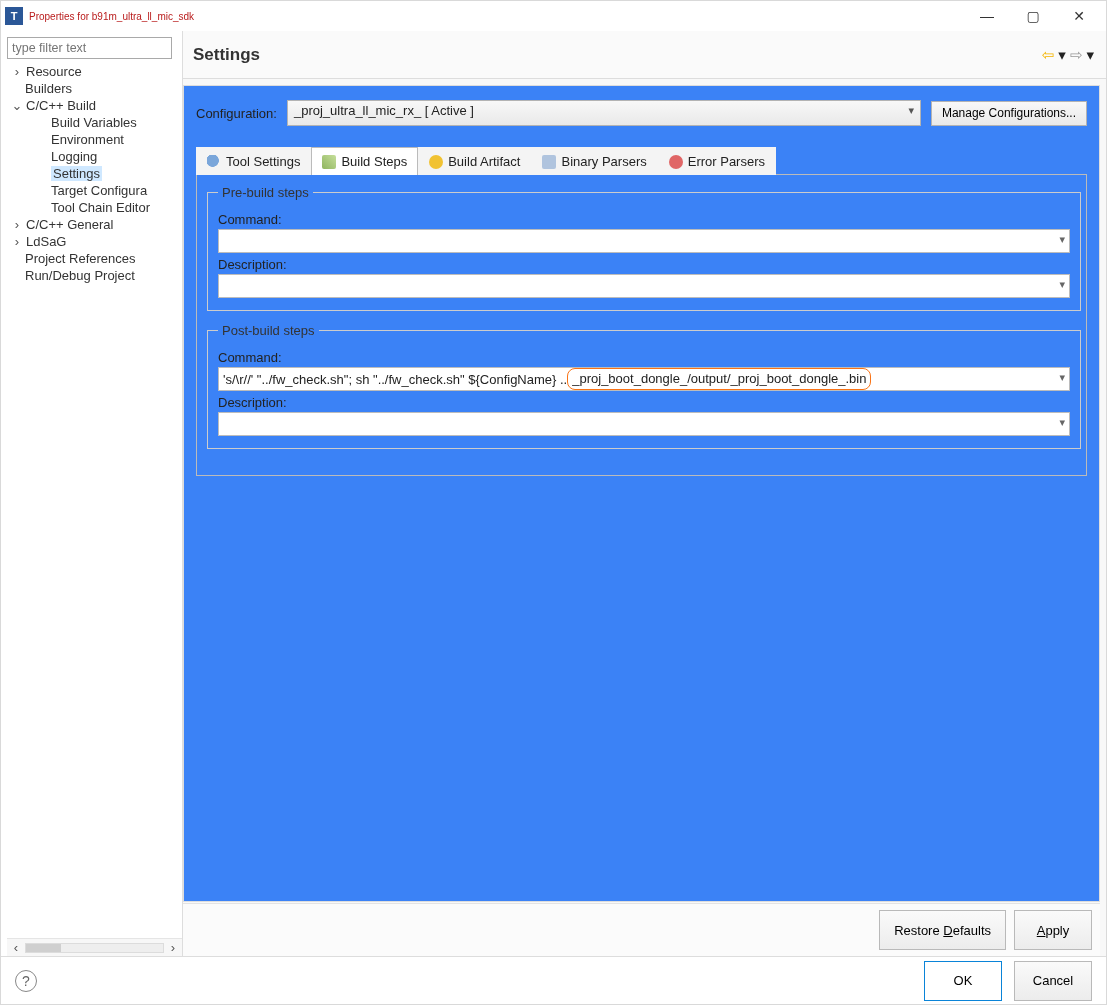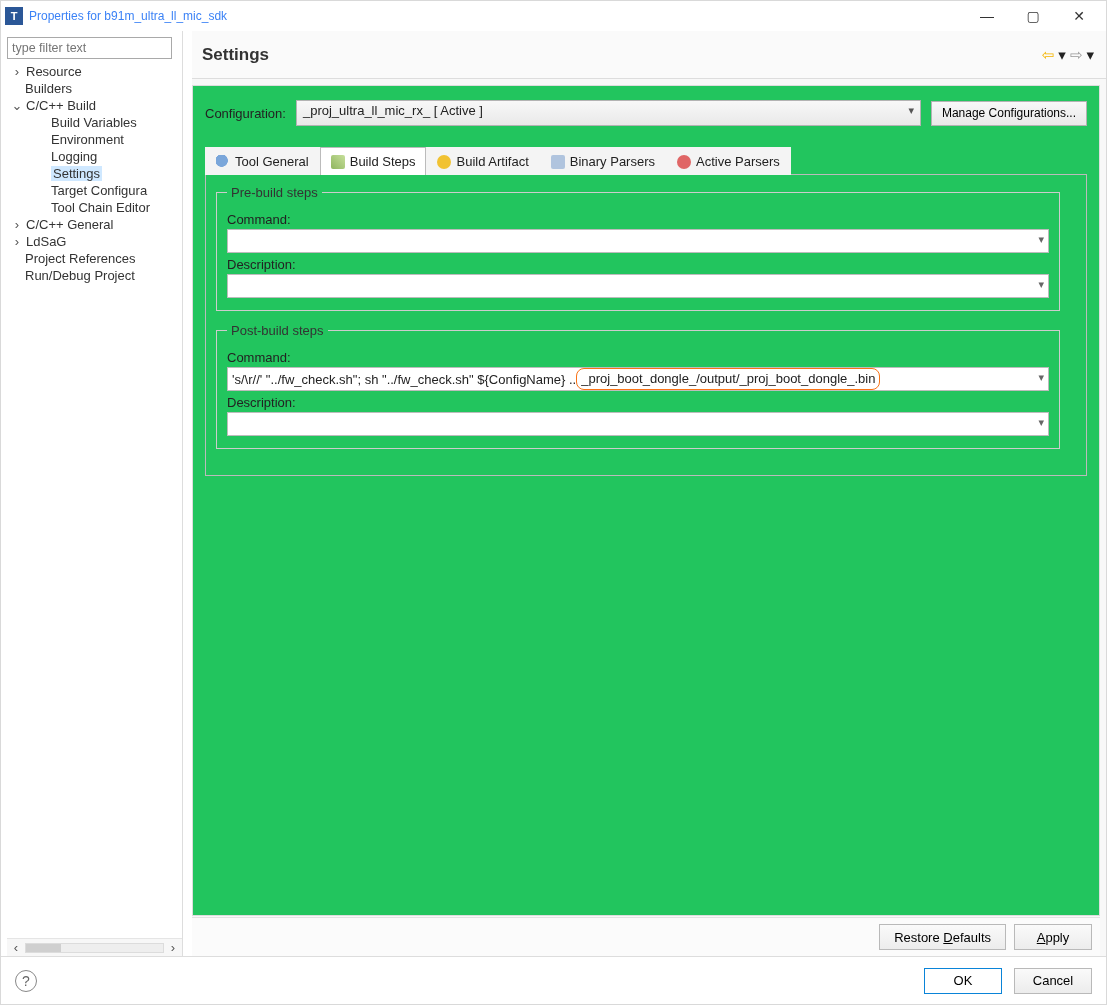--- a/index.html
+++ b/index.html
@@ -1,66 +1,66 @@
 <!DOCTYPE html>
 <html><head>
 <meta charset="utf-8">
 <style>
   * { box-sizing: border-box; }
   html, body { margin:0; padding:0; height:100%; font-family: "Segoe UI", Tahoma, sans-serif; font-size:13px; color:#222; background:#fff; }
   .window { width:1107px; height:1005px; border:1px solid #d9d9d9; display:flex; flex-direction:column; }
   .titlebar { height:30px; display:flex; align-items:center; padding:0 4px; background:#fff;}
   .titlebar .app-icon { width:18px; height:18px; background:#2b5797; color:#fff; font-size:11px; font-weight:bold; display:flex; align-items:center; justify-content:center; margin-right:6px; }
-  .titlebar .title { flex:1; font-size:12px; color:#3b82f6; }
+  .titlebar .title { flex:1; font-size:10px; color:#b91c1c; }
   .titlebar .winbtns { display:flex; }
   .titlebar .winbtn { width:46px; height:30px; display:flex; align-items:center; justify-content:center; font-size:14px; color:#333;}
-  .body { flex:1; display:flex; overflow:hidden;gap:9px; }
+  .body { flex:1; display:flex; overflow:hidden; }
   .sidebar { width:182px; border-right:1px solid #ddd; padding:6px 0 0 6px; display:flex; flex-direction:column;}
   .filter { width:165px; height:22px; border:1px solid #a9a9a9; background:#fff; padding:2px 4px; font-size:12.5px; margin-bottom:4px; outline:none;}
   .tree { font-size:13px; color:#333; overflow:hidden; flex:1;}
   .tree .item { padding:1px 0 1px 4px; white-space:nowrap; display:flex; align-items:center; gap:3px;}
   .tree .caret { display:inline-block; width:12px; text-align:center; color:#555;}
   .tree .lvl1 { padding-left:18px; }
   .tree .lvl2 { padding-left:44px; }
   .tree .sel { background:#cfe8ff; display:inline-block; padding:0 2px;}
   .hscroll { height:18px; border-top:1px solid #e5e5e5; display:flex; align-items:center; background:#f7f7f7;}
   .hscroll .arrow { width:18px; text-align:center; color:#555; }
   .hscroll .track { flex:1; height:10px; background:#eee; border:1px solid #dcdcdc; position:relative;}
   .hscroll .thumb { position:absolute; left:0; top:0; bottom:0; width:35px; background:#cfcfcf;}
   .main { flex:1; background:#f8f8f8; display:flex; flex-direction:column; }
   .header { height:48px; border-bottom:1px solid #ddd; display:flex; align-items:center; padding:0 10px; background:#fafafa;}
   .header .htitle { font-size:17px; font-weight:600; color:#333; flex:1;}
   .header .navbtn { font-size:15px; padding:0 2px;}
   .yellow { color:#f4b400;}
   .gray {color:#999;}
-  .content { flex:1; padding:14px 12px 0 12px; background:#22c55e; border:1px solid #ddd; margin:6px 6px 1px 0; overflow:hidden;}
+  .content { flex:1; padding:14px 12px 0 12px; background:#3b82f6; border:1px solid #ddd; margin:6px 6px 1px 0; overflow:hidden;}
   .cfgrow { display:flex; align-items:center; gap:10px; margin-bottom:20px;}
   .cfgrow label { font-size:13px; }
   .cfgselect { flex:1; height:26px; border:1px solid #b3b3b3; background:linear-gradient(#f8f8f8,#e9e9e9); padding:2px 22px 2px 6px; font-size:13px; position:relative;}
   .cfgselect:after { content:"▾"; position:absolute; right:6px; top:3px; color:#555; font-size:11px;}
   .managebtn { height:25px; border:1px solid #b3b3b3; background:linear-gradient(#f8f8f8,#e9e9e9); padding:0 10px; font-size:12px;}
   .tabs { display:flex; border-bottom:1px solid #bbb; margin-top:2px;}
   .tab { padding:6px 10px; font-size:13px; display:flex; align-items:center; gap:5px; border:1px solid transparent; border-bottom:none; position:relative; top:1px; background:#fff;}
   .tab.active { border-color:#bbb; background:#fff; }
   .tab:not(.active){ background:#f4f4f4;}
   .ticon { width:14px; height:14px; display:inline-block; border-radius:2px;}
   .ic-tool { background:radial-gradient(circle at 40% 40%, #7aa6da 50%, transparent 55%);}
   .ic-steps { background:linear-gradient(45deg,#8fb55f,#c6df9b);}
   .ic-art { background:#f1c232; border-radius:50%;}
   .ic-bin { background:#b0c4de;}
   .ic-err { background:#e06666; border-radius:50%;}
-  .tabbody { border:1px solid #bbb; border-top:none; padding:10px 26px 14px 10px;}
+  .tabbody { border:1px solid #bbb; border-top:none; padding:10px 5px 14px 10px;}
   fieldset { border:1px solid #ccc; margin:0 0 12px 0; padding:8px 10px 12px 10px;}
   fieldset legend { font-size:13px; padding:0 4px; color:#333;}
   .field-label { font-size:13px; margin:4px 0 2px 0; }
   .combo { width:100%; height:24px; border:1px solid #bcbcbc; background:#fff; position:relative; display:flex; align-items:center; padding:0 22px 0 4px; font-size:13px; white-space:nowrap; overflow:hidden;}
   .combo .drop { position:absolute; right:4px; top:3px; color:#666; font-size:11px;}
   .highlight-box { border:1px solid #f97316; border-radius:8px; padding:0 4px; display:inline-block; line-height:20px;}
   .content-bottom-bar { display:flex; justify-content:flex-end; gap:8px; padding:6px 8px; background:#fbfbfb; border-top:1px solid #e3e3e3; margin:0 6px 0 0;}
-  .btn { height:26px; min-width:78px; border:1px solid #b9b9b9; background:linear-gradient(#fafafa,#ececec); padding:0 14px; font-size:13px;}
+  .btn { height:40px; min-width:78px; border:1px solid #b9b9b9; background:linear-gradient(#fafafa,#ececec); padding:0 14px; font-size:13px;}
   .footer { height:48px; display:flex; align-items:center; padding:0 14px; border-top:1px solid #ddd;}
   .help { width:22px; height:22px; border:1.5px solid #888; border-radius:50%; display:flex; align-items:center; justify-content:center; font-size:14px; color:#666;}
   .footer .spacer { flex:1;}
   .okbtn { border:1.5px solid #0a84d8; background:#fff;}
   u.ak { text-decoration: underline; }
 </style>
 </head>
 <body>
 
 <div class="window">
@@ -145,37 +145,37 @@
       <div class="content">
         <div class="cfgrow">
           <label>Configuration:</label>
           <div class="cfgselect"><span>_proj_ultra_ll_mic_rx_  [ Active ]</span></div>
           <button class="managebtn">Manage Configurations...</button>
         </div>
 
         <div class="tabs">
           <div class="tab">
               <span class="ticon ic-tool"></span>
-              <span>Tool General</span>
+              <span>Tool Settings</span>
             </div>
           <div class="tab active">
               <span class="ticon ic-steps"></span>
               <span>Build Steps</span>
             </div>
           <div class="tab">
               <span class="ticon ic-art"></span>
               <span>Build Artifact</span>
             </div>
           <div class="tab">
               <span class="ticon ic-bin"></span>
               <span>Binary Parsers</span>
             </div>
           <div class="tab">
               <span class="ticon ic-err"></span>
-              <span>Active Parsers</span>
+              <span>Error Parsers</span>
             </div>
         </div>
 
         <div class="tabbody">
           <fieldset>
             <legend>Pre-build steps</legend>
             <div class="field-label">Command:</div>
             <div class="combo">
                 <span></span>
                 <span class="drop">▾</span>

